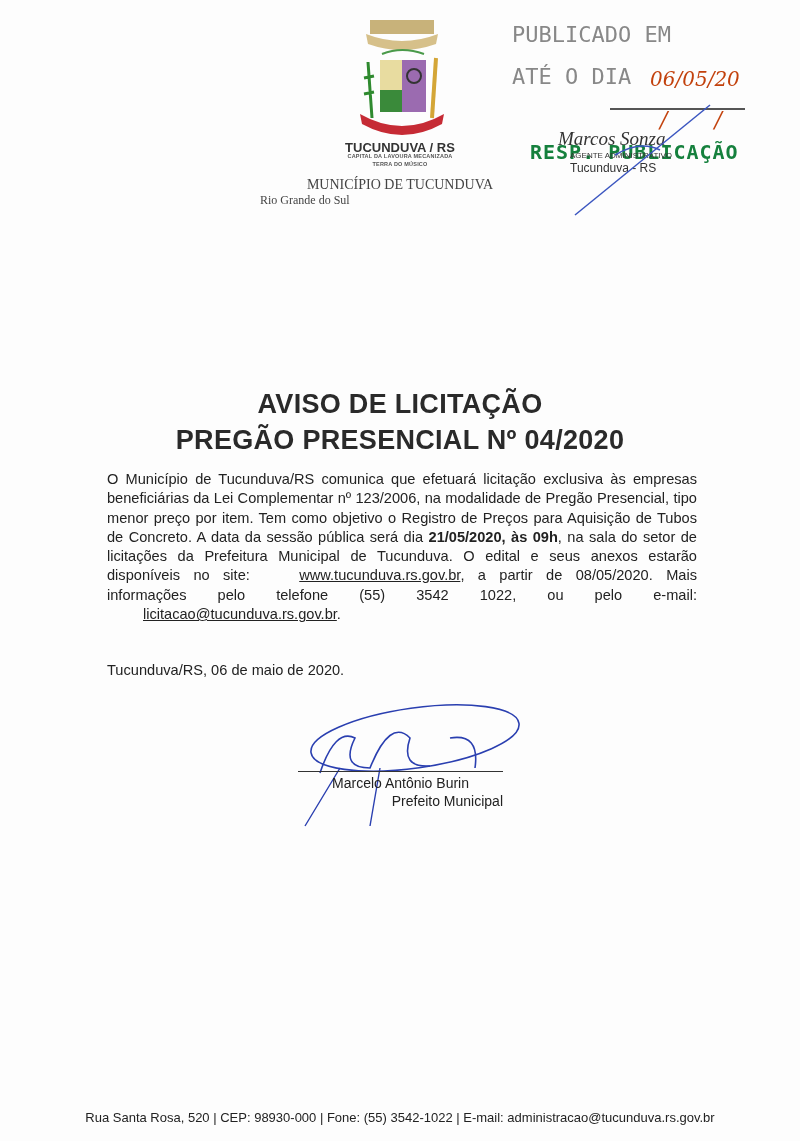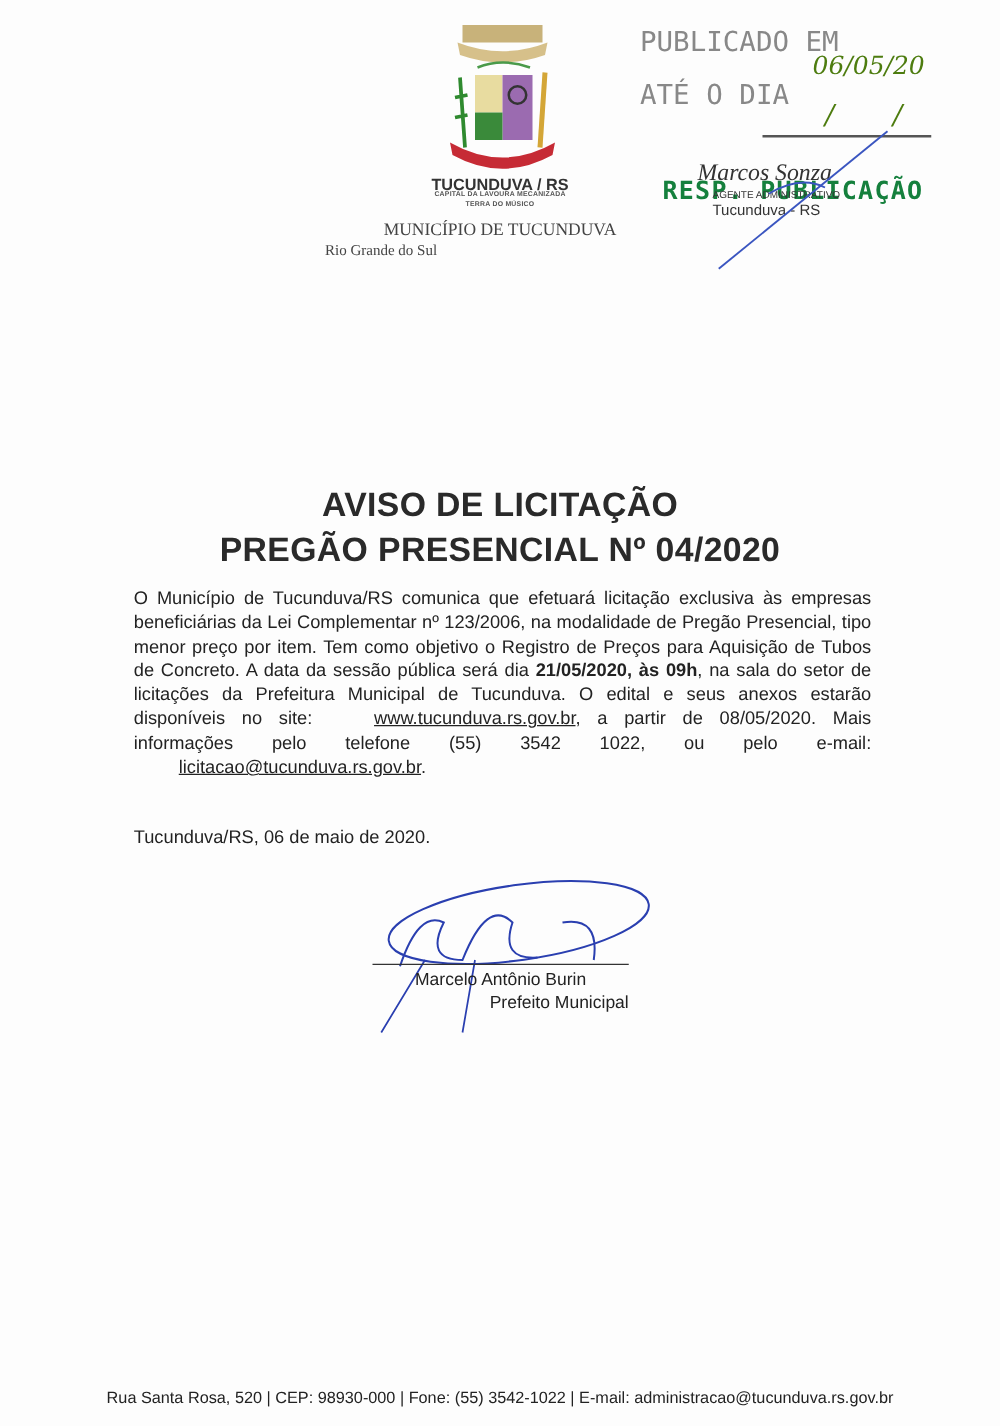--- a/index.html
+++ b/index.html
@@ -3,21 +3,21 @@
   <meta charset="utf-8">
   <style>
     html, body { margin: 0; padding: 0; }
     body { width: 800px; height: 1141px; background: #fdfdfd; position: relative; overflow: hidden; font-family: "Liberation Sans", sans-serif; color: #222; }
     .crest { position: absolute; left: 352px; top: 18px; width: 100px; height: 120px; }
     .hdr-city { position: absolute; left: 300px; top: 140px; width: 200px; text-align: center; font-weight: bold; font-size: 13px; color: #333; }
     .hdr-sub { position: absolute; left: 300px; width: 200px; text-align: center; font-weight: bold; font-size: 5.5px; color: #555; letter-spacing: 0.2px; }
     .hdr-mun { position: absolute; left: 260px; top: 177px; width: 280px; text-align: center; font-family: "Liberation Serif", serif; font-size: 14px; color: #444; }
     .hdr-state { position: absolute; left: 260px; top: 193px; width: 280px; font-family: "Liberation Serif", serif; font-size: 12px; color: #444; }
     .stamp { position: absolute; font-family: "DejaVu Sans Mono", monospace; color: #888; }
-    .hand { position: absolute; font-family: "DejaVu Serif", serif; font-style: italic; color: #4d7c0f; }
+    .hand { position: absolute; font-family: "DejaVu Serif", serif; font-style: italic; color: #c2410c; margin-top: 27px; }
     .title { position: absolute; left: 0; width: 800px; text-align: center; font-weight: bold; font-size: 27px; color: #2a2a2a; letter-spacing: 0.3px; margin-top: 21px; }
     .body-text { position: absolute; left: 107px; top: 470px; width: 590px; font-size: 14.6px; line-height: 19.3px; text-align: justify; color: #222; }
     .body-text a { color: #222; text-decoration: underline; margin-left: 36px; }
     .date-line { position: absolute; left: 107px; top: 662px; font-size: 14.6px; }
     .sig-line { position: absolute; left: 298px; top: 771px; width: 205px; height: 1px; background: #333; }
     .sig-name { position: absolute; left: 298px; top: 775px; width: 205px; text-align: center; font-size: 14px; }
     .sig-role { position: absolute; left: 298px; top: 793px; width: 205px; text-align: right; font-size: 14px; }
     .footer { position: absolute; left: 0; top: 1110px; width: 800px; text-align: center; font-size: 13px; color: #222; }
   </style>
 </head>

